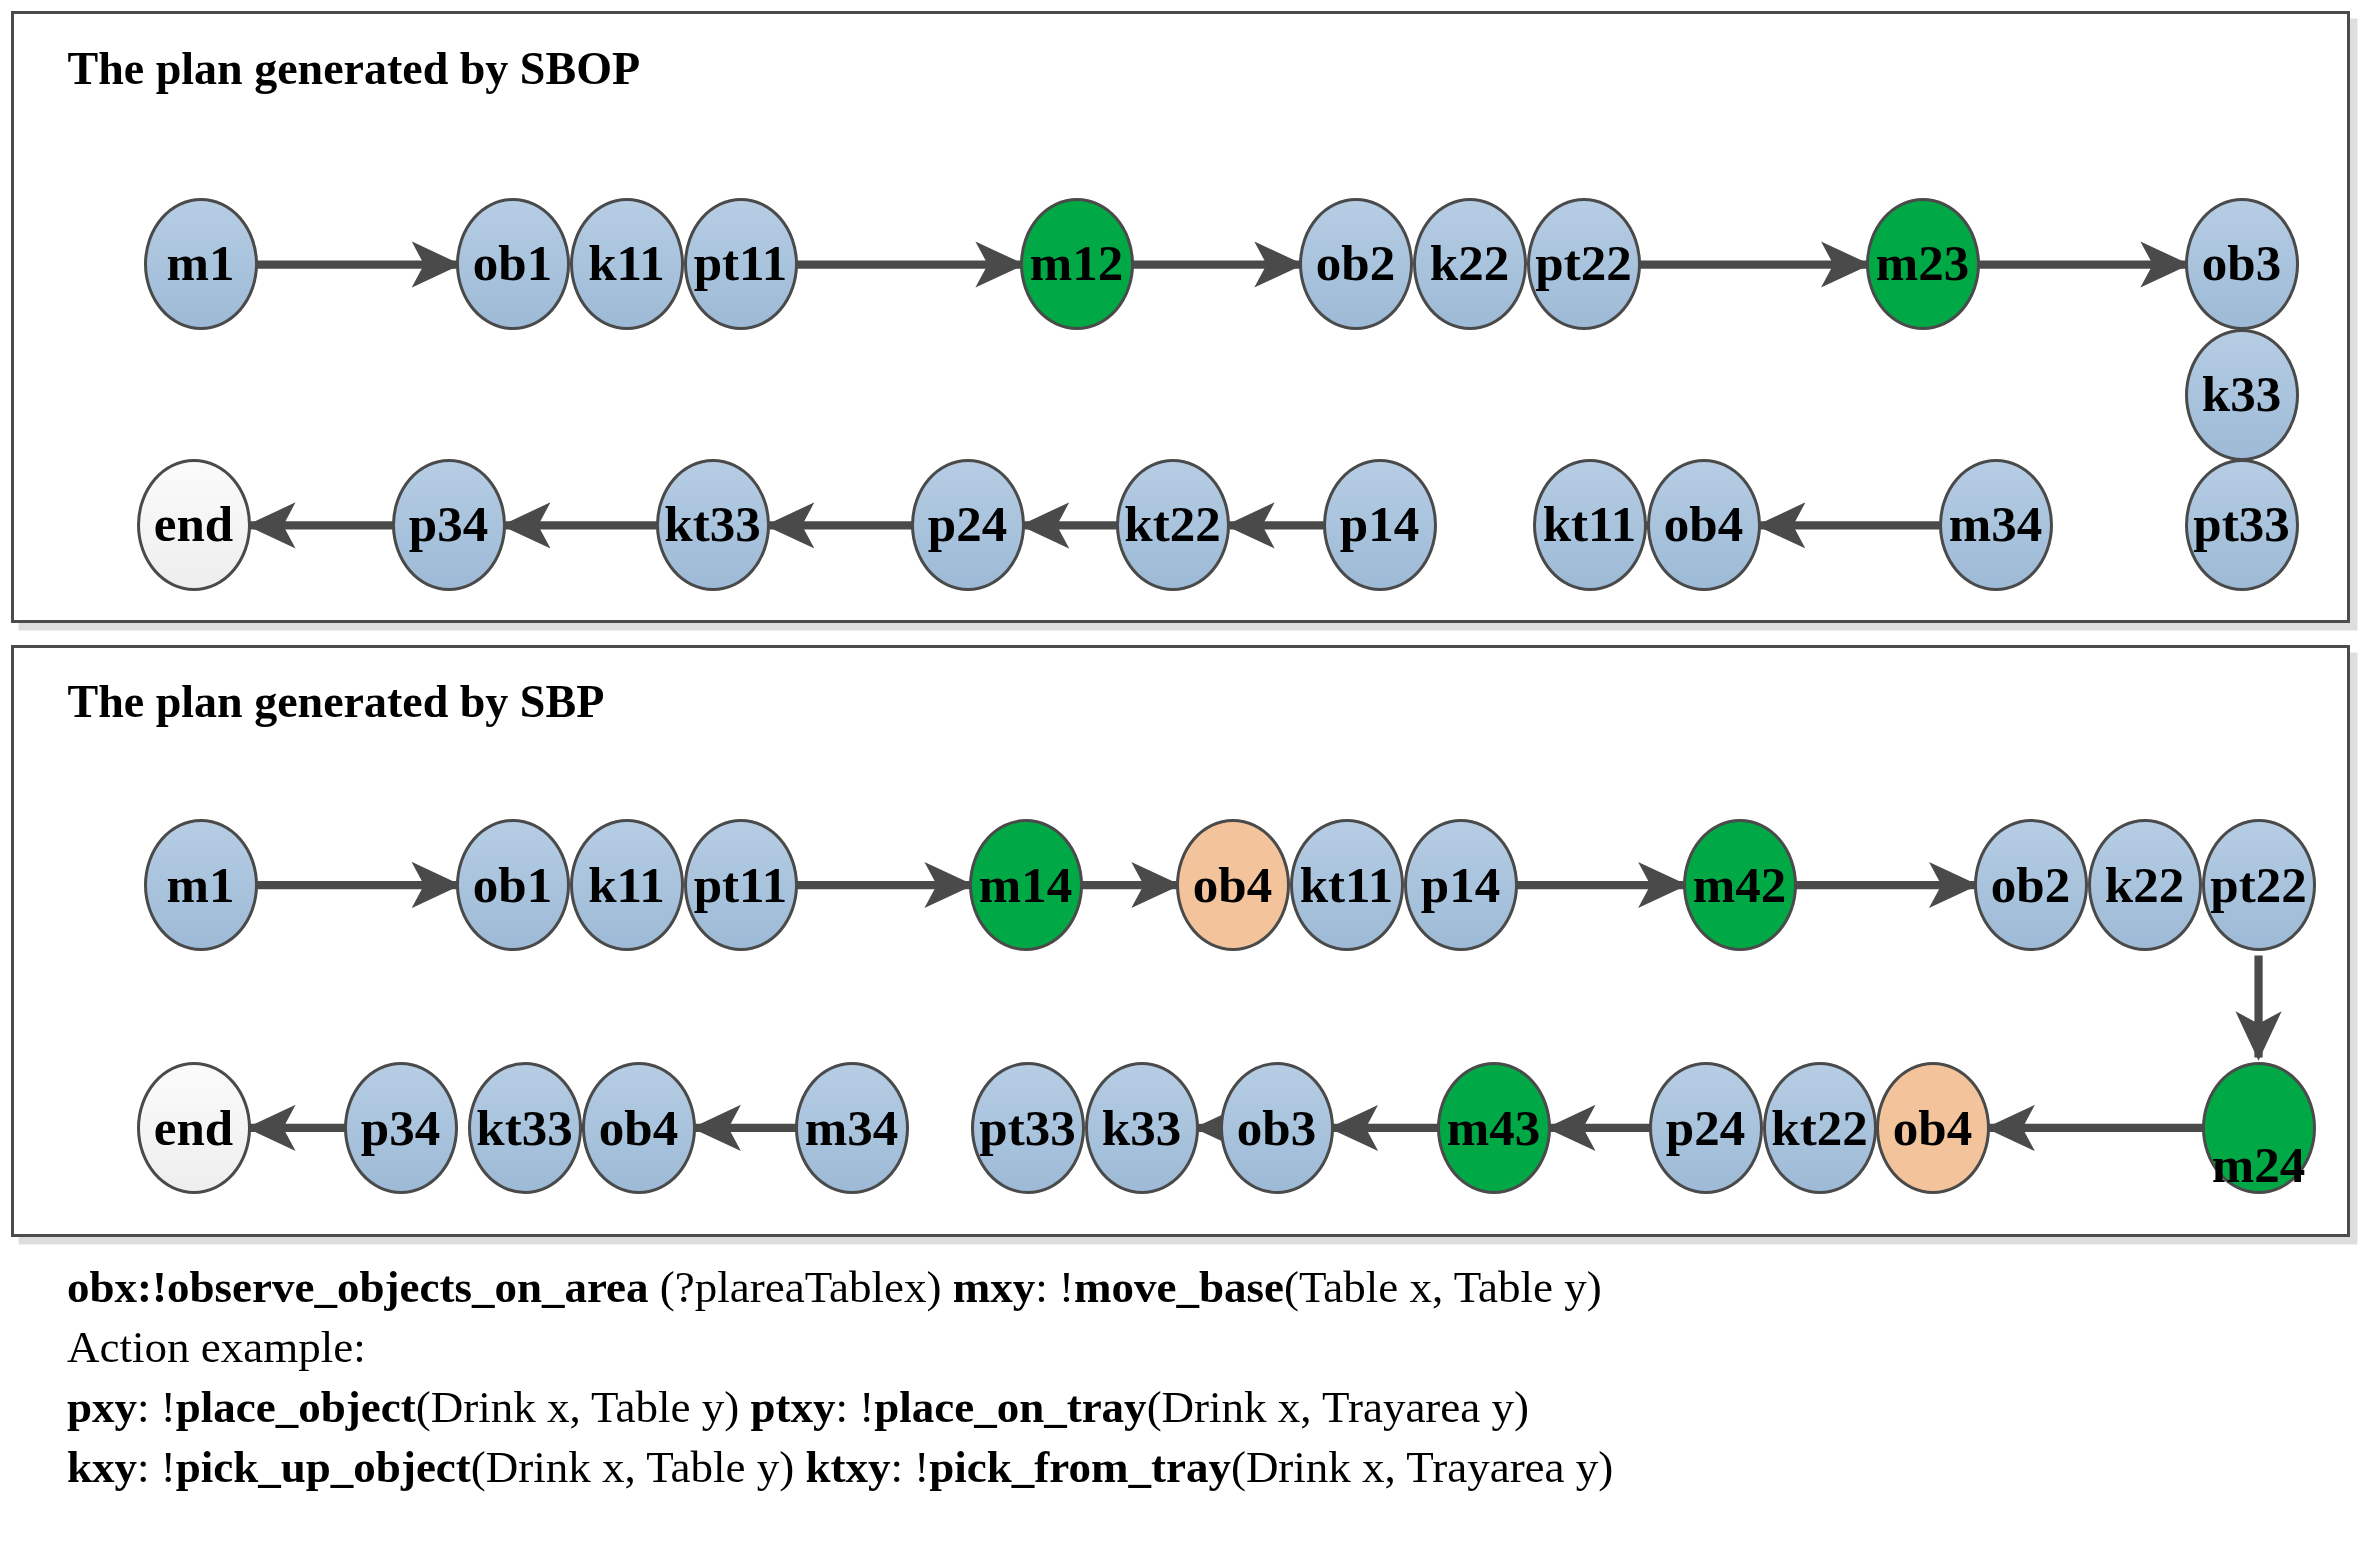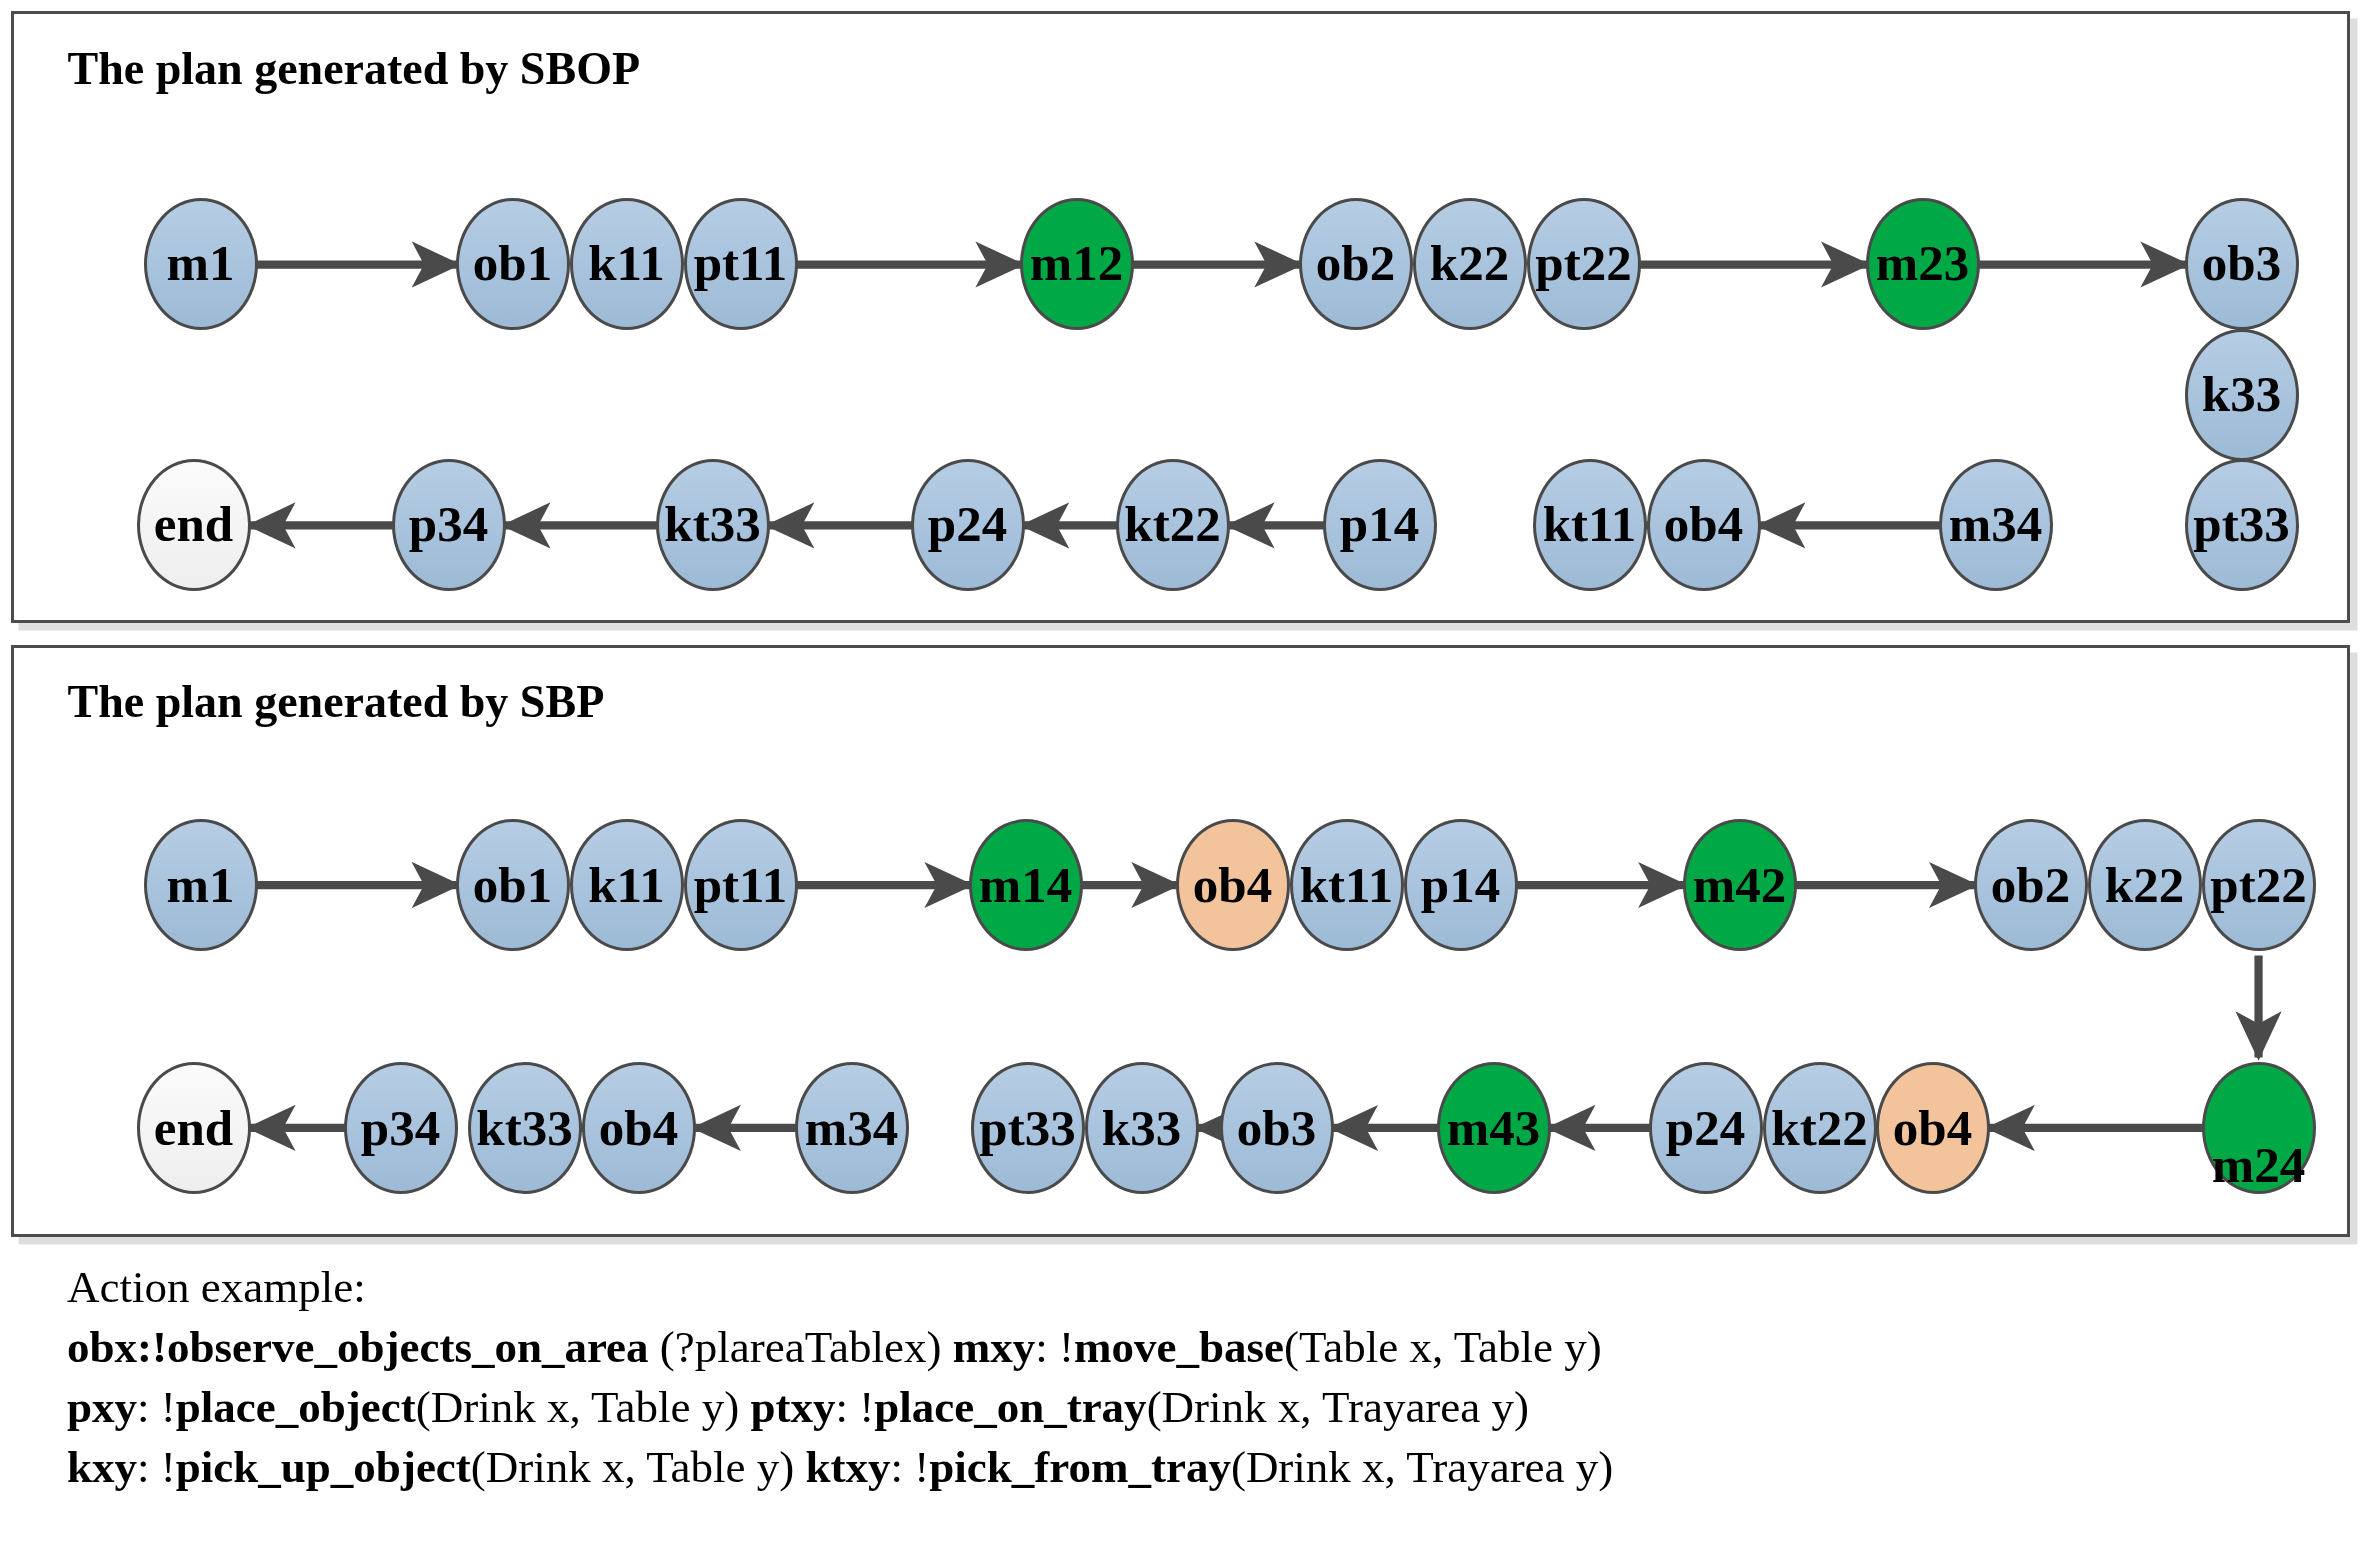--- a/index.html
+++ b/index.html
@@ -257,20 +257,20 @@
         <div class="node orange" style="left: 1862px; top: 414px; width: 114px; height: 132px;">
           <span>ob4</span>
         </div>
         <div class="node green" style="left: 2188px; top: 414px; width: 114px; height: 132px; align-items: flex-end;">
           <span>m24</span>
         </div>
       </div>
   </div>
 
   <div id="legend">
+    <div class="legend-line" id="legend-line-0"><b>obx:!observe_objects_on_area</b><span> (?plareaTablex)  </span><b>mxy</b><span>: !</span><b>move_base</b><span>(Table x, Table y)</span></div>
     <div class="legend-line">Action example:</div>
-    <div class="legend-line" id="legend-line-0"><b>obx:!observe_objects_on_area</b><span> (?plareaTablex)  </span><b>mxy</b><span>: !</span><b>move_base</b><span>(Table x, Table y)</span></div>
     <div class="legend-line" id="legend-line-2"><b>pxy</b><span>: !</span><b>place_object</b><span>(Drink x, Table y)  </span><b>ptxy</b><span>: !</span><b>place_on_tray</b><span>(Drink x, Trayarea y)</span></div>
     <div class="legend-line" id="legend-line-1"><b>kxy</b><span>: !</span><b>pick_up_object</b><span>(Drink x, Table y)  </span><b>ktxy</b><span>: !</span><b>pick_from_tray</b><span>(Drink x, Trayarea y)</span></div>
   </div>
 
 </div>
 
 
 </body></html>

